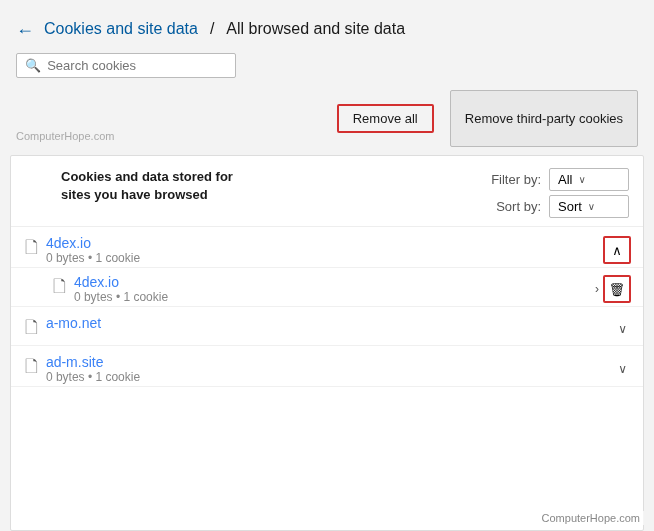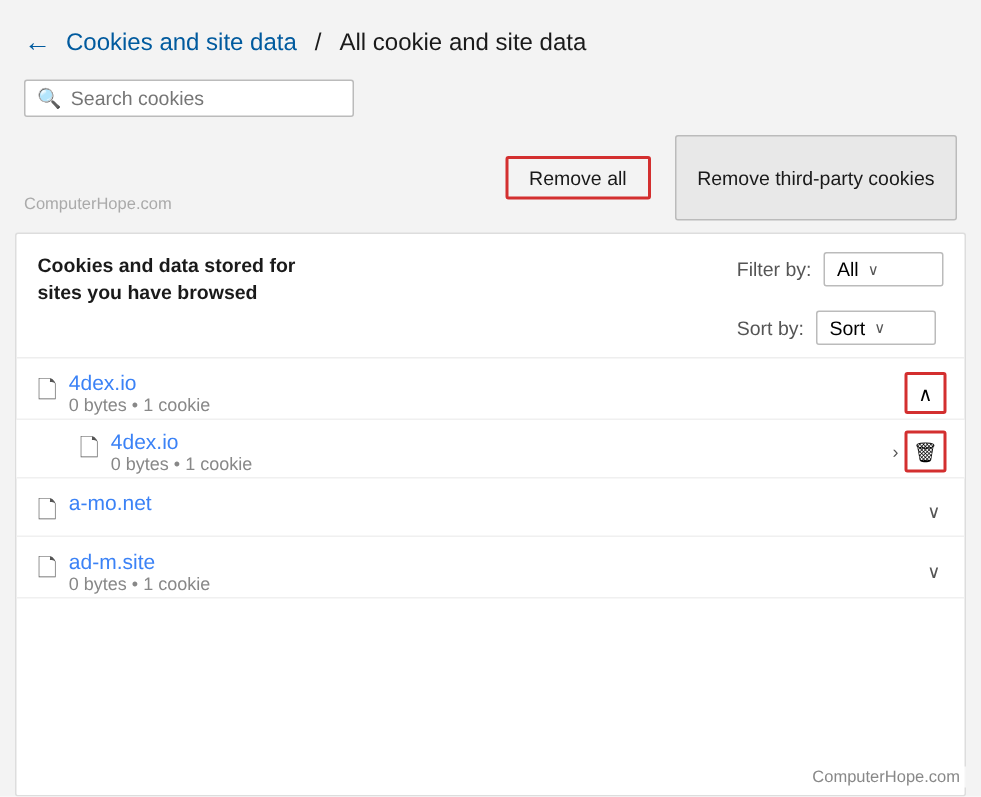--- a/index.html
+++ b/index.html
@@ -117,25 +117,27 @@
       justify-content: space-between;
       padding: 12px 14px 8px 14px;
       border-bottom: 1px solid #eee;
     }
     .info-text {
       font-size: 13px;
       font-weight: 600;
       color: #1a1a1a;
       max-width: 200px;
       line-height: 1.4;
+      margin-left: 36px;
     }
     .filter-sort {
       display: flex;
       flex-direction: column;
-      gap: 16px;
+      gap: 4px;
+      align-items: flex-end;
     }
     .filter-row, .sort-row {
       display: flex;
       align-items: center;
       gap: 8px;
     }
     .filter-label, .sort-label {
       font-size: 13px;
       color: #555;
     }
@@ -252,21 +254,21 @@
   </style>
 </head>
 <body>
 
 <div class="page">
 
   <div class="header">
     <span class="back-arrow">←</span>
     <span class="breadcrumb-link">Cookies and site data</span>
     <span class="breadcrumb-sep">/</span>
-    <span class="breadcrumb-current">All cookie and site data</span>
+    <span class="breadcrumb-current">All browsed and site data</span>
   </div>
 
   <div class="search-row">
     <div class="search-box">
       <span class="search-icon">🔍</span>
       <input class="search-input" type="text" placeholder="Search cookies" style="">
     </div>
   </div>
 
   <div class="action-row">

